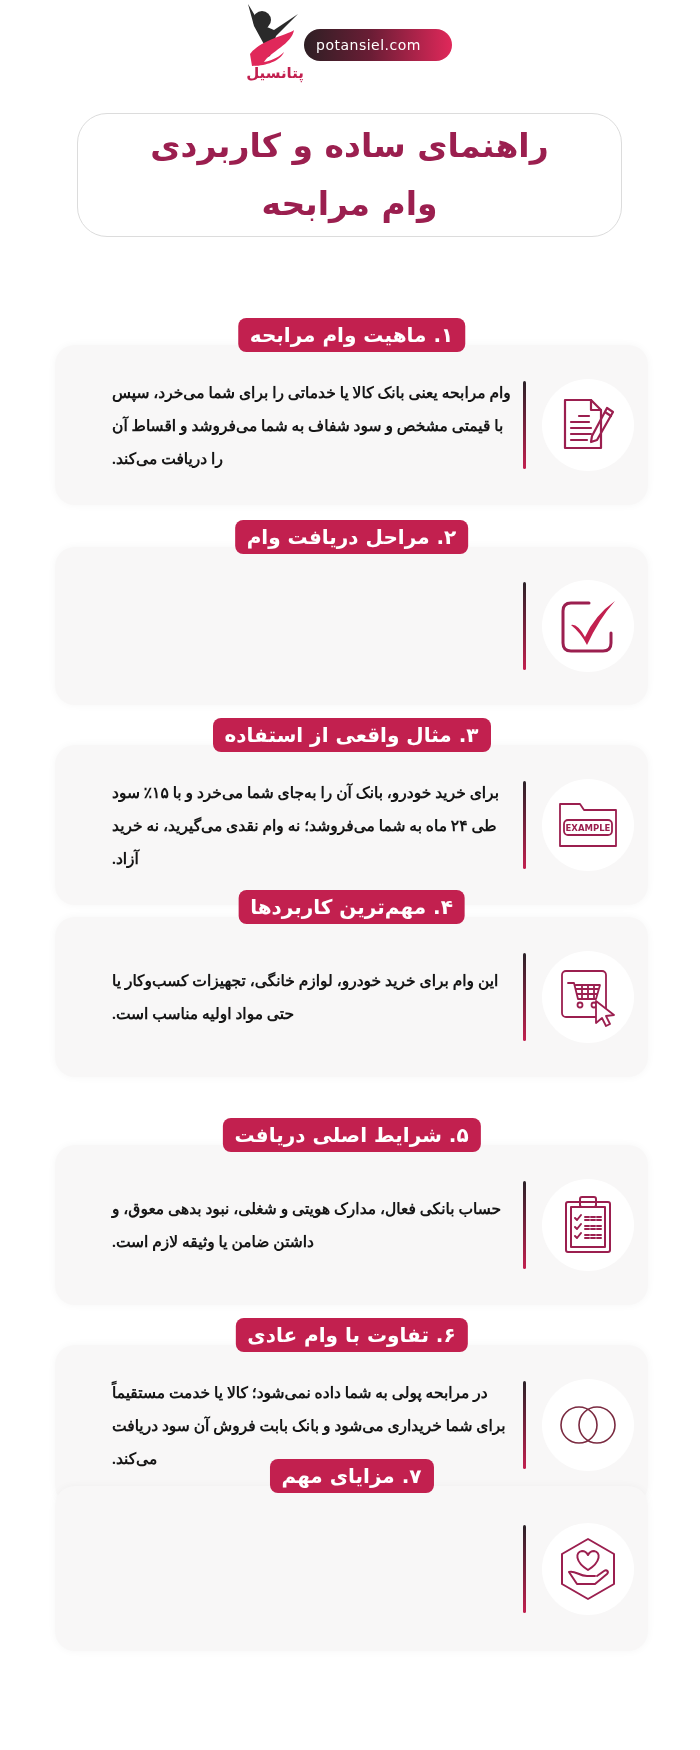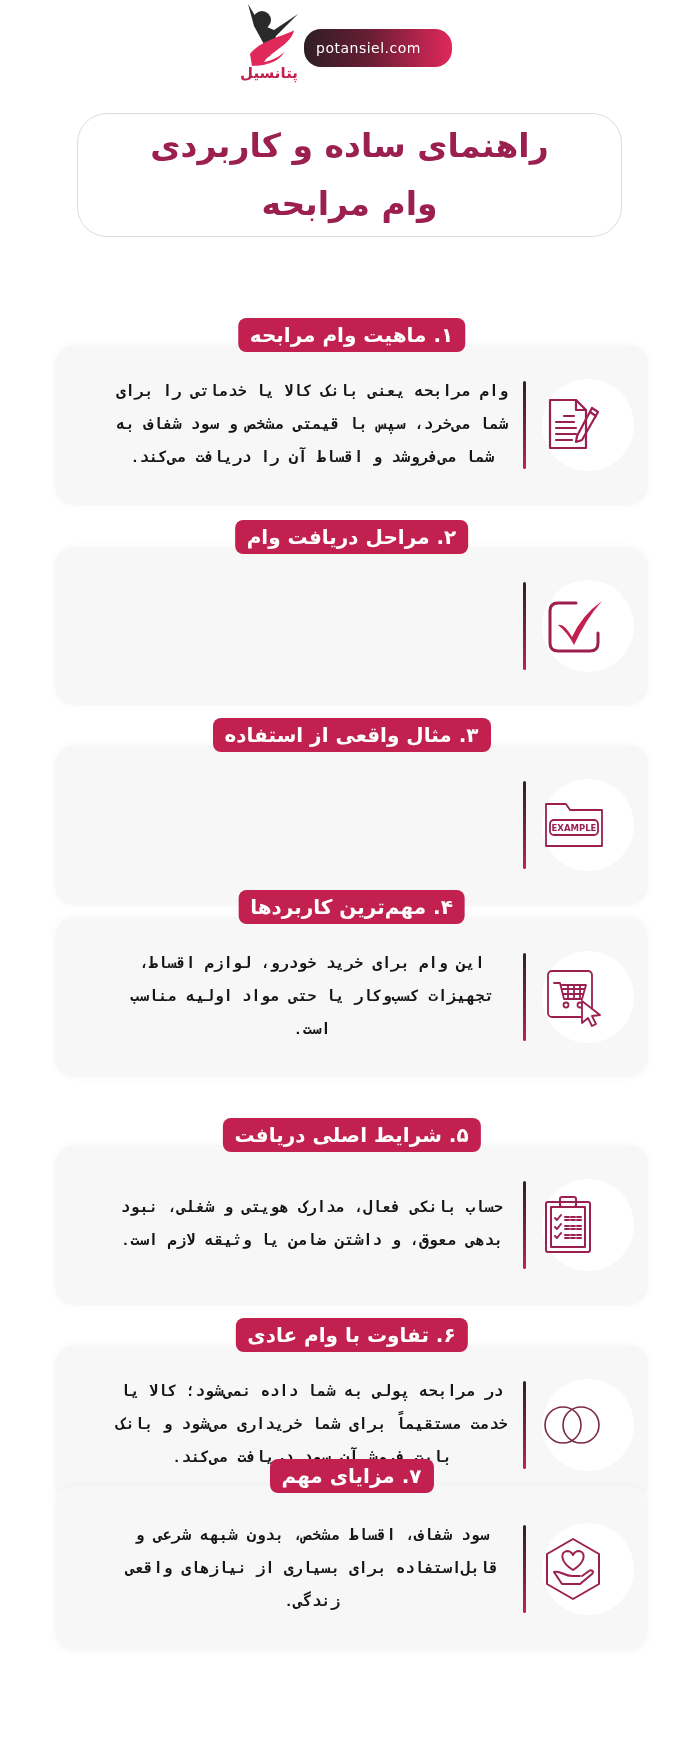--- a/index.html
+++ b/index.html
@@ -1,21 +1,21 @@
 <!DOCTYPE html>
 <html><head>
 <meta charset="utf-8">
 <style>
   * { box-sizing: border-box; margin: 0; padding: 0; }
   html, body { width: 700px; height: 1750px; background: #ffffff; overflow: hidden; }
   body { position: relative; font-family: "DejaVu Sans", sans-serif; }
 
   .logo { position: absolute; left: 240px; top: 0; width: 80px; height: 92px; }
   .site-pill {
-    position: absolute; left: 304px; top: 29px; width: 148px; height: 38px;
+    position: absolute; left: 304px; top: 29px; width: 148px; height: 32px;
     border-radius: 17px;
     background: linear-gradient(90deg, #2e1f24 0%, #6a1d35 45%, #e0285a 100%);
     color: #fff; font-size: 14px; letter-spacing: 0.5px;
     display: flex; align-items: center; padding-left: 12px;
     font-family: "DejaVu Sans", sans-serif;
   }
 
   .title-box {
     position: absolute; left: 77px; top: 113px; width: 545px; height: 124px;
     border: 1px solid #dcdcdc; border-radius: 30px; background: #fff;
@@ -37,44 +37,44 @@
     position: absolute; top: -27px; left: 50%; transform: translateX(-50%);
     background: #c2204f; color: #fff; border-radius: 8px;
     height: 34px; padding: 0 12px; white-space: nowrap;
     display: flex; align-items: center; justify-content: center;
     font-size: 20px; font-weight: bold; direction: rtl; z-index: 2;
     font-family: "DejaVu Sans", sans-serif;
   }
   .icon-circle {
     position: absolute; right: 14px; top: 50%; transform: translateY(-50%);
     width: 92px; height: 92px; border-radius: 50%; background: #ffffff;
-    display: flex; align-items: center; justify-content: flex-start;
+    display: flex; align-items: center; justify-content: center;
   }
   .divider {
     position: absolute; right: 122px; top: 50%; transform: translateY(-50%);
     width: 3px; height: 88px; border-radius: 2px;
     background: linear-gradient(180deg, #2b2228 0%, #c2204f 100%);
   }
   .body-text {
     position: absolute; right: 136px; top: 50%; transform: translateY(-50%);
-    width: 400px; direction: rtl; text-align: center;
+    width: 400px; direction: rtl; text-align: left;
     color: #151515; font-size: 15.5px; font-weight: bold; line-height: 33px;
-    font-family: Liberation Mono, monospace;
+    font-family: Liberation Serif, serif;
   }
 </style>
 </head>
 <body>
 
 <div class="logo">
   <svg width="80" height="92" viewBox="0 0 80 92">
     <circle cx="22" cy="20" r="9" fill="#2a2a2a"></circle>
     <path d="M8 4 L14 26 L26 48 L20 60 L30 56 L36 36 L58 14 L34 30 L20 24 Z" fill="#2a2a2a"></path>
     <path d="M10 54 C 20 40, 50 34, 54 30 C 52 44, 30 52, 24 62 C 34 60, 40 56, 44 52 C 40 62, 24 66, 12 66 Z" fill="#e0285a"></path>
   </svg>
-  <div style="position:absolute; left:-6px; top:64px; width:70px; text-align:center; color:#c2204f; font-weight:bold; font-size:15px; direction:rtl;">پتانسیل</div>
+  <div style="position:absolute; left:-6px; top:64px; width:70px; text-align:right; color:#c2204f; font-weight:bold; font-size:15px; direction:rtl;">پتانسیل</div>
 </div>
 <div class="site-pill">potansiel.com</div>
 
 <div class="title-box">
   <div class="title-text">راهنمای ساده و کاربردی وام مرابحه</div>
 </div>
 
 <div class="section" style="top:345px; height:160px;">
   <div class="card"></div>
   <div class="badge">۱. ماهیت وام مرابحه</div>
@@ -107,37 +107,38 @@
   <div class="card"></div>
   <div class="badge">۳. مثال واقعی از استفاده</div>
   <div class="icon-circle">
     <svg width="64" height="50" viewBox="0 0 64 50">
       <path d="M4 4 H24 L28 10 H60 V46 H4 Z" fill="none" stroke="#9b1f4f" stroke-width="1.8" stroke-linejoin="round"></path>
       <rect x="8" y="20" width="48" height="15" rx="4" fill="none" stroke="#9b1f4f" stroke-width="1.8"></rect>
       <text x="32" y="31" text-anchor="middle" font-family="DejaVu Sans, sans-serif" font-size="8.5" font-weight="bold" fill="#9b1f4f">EXAMPLE</text>
     </svg>
   </div>
   <div class="divider"></div>
+  <div class="body-text">برای خرید خودرو، بانک آن را به‌جای شما می‌خرد و با ۱۵٪ سود طی ۲۴ ماه به شما می‌فروشد؛ نه وام نقدی می‌گیرید، نه خرید آزاد.</div>
 </div>
 
 <div class="section" style="top:917px; height:160px;">
   <div class="card"></div>
   <div class="badge">۴. مهم‌ترین کاربردها</div>
   <div class="icon-circle">
     <svg width="64" height="64" viewBox="0 0 64 64" fill="none" stroke="#9b1f4f" stroke-width="1.8" stroke-linejoin="round" stroke-linecap="round">
       <rect x="6" y="6" width="44" height="46" rx="4"></rect>
       <path d="M12 18 H18 L22 34 H40 L44 20 H20"></path>
       <path d="M20 24 H42 M21 29 H41 M26 20 V34 M32 20 V34 M38 20 V34"></path>
       <circle cx="24" cy="40" r="2.5"></circle>
         <circle cx="38" cy="40" r="2.5"></circle>
       <path d="M40 36 L58 50 L50 51 L54 59 L50 61 L46 53 L40 58 Z" fill="#ffffff"></path>
     </svg>
   </div>
   <div class="divider"></div>
-  <div class="body-text">این وام برای خرید خودرو، لوازم اقساط، تجهیزات کسب‌وکار یا حتی مواد اولیه مناسب است.</div>
+  <div class="body-text">این وام برای خرید خودرو، لوازم خانگی، تجهیزات کسب‌وکار یا حتی مواد اولیه مناسب است.</div>
 </div>
 
 <div class="section" style="top:1145px; height:160px;">
   <div class="card"></div>
   <div class="badge">۵. شرایط اصلی دریافت</div>
   <div class="icon-circle">
     <svg width="52" height="62" viewBox="0 0 52 62" fill="none" stroke="#9b1f4f" stroke-width="2" stroke-linejoin="round" stroke-linecap="round">
       <rect x="4" y="8" width="44" height="50" rx="2"></rect>
       <rect x="9" y="13" width="34" height="40"></rect>
       <rect x="18" y="3" width="16" height="10" rx="2"></rect>
@@ -166,14 +167,13 @@
   <div class="card"></div>
   <div class="badge">۷. مزایای مهم</div>
   <div class="icon-circle">
     <svg width="62" height="66" viewBox="0 0 62 66" fill="none" stroke="#9b1f4f" stroke-width="2" stroke-linejoin="round" stroke-linecap="round">
       <path d="M31 3 L57 18 V48 L31 63 L5 48 V18 Z"></path>
       <path d="M31 34 C 18 26, 18 16, 25 15 C 28 15, 30 17, 31 19 C 32 17, 34 15, 37 15 C 44 16, 44 26, 31 34 Z"></path>
       <path d="M12 36 C 18 34, 22 40, 30 40 H38 M12 36 L20 48 H38 L50 38 C 52 36, 50 33, 47 35 L40 40"></path>
     </svg>
   </div>
   <div class="divider"></div>
-  <div class="body-text">سود شفاف، اقساط مشخص، بدون شبهه شرعی و قابل‌استفاده برای بسیاری از نیازهای واقعی زندگی.</div>
 </div>
 
 </body></html>

